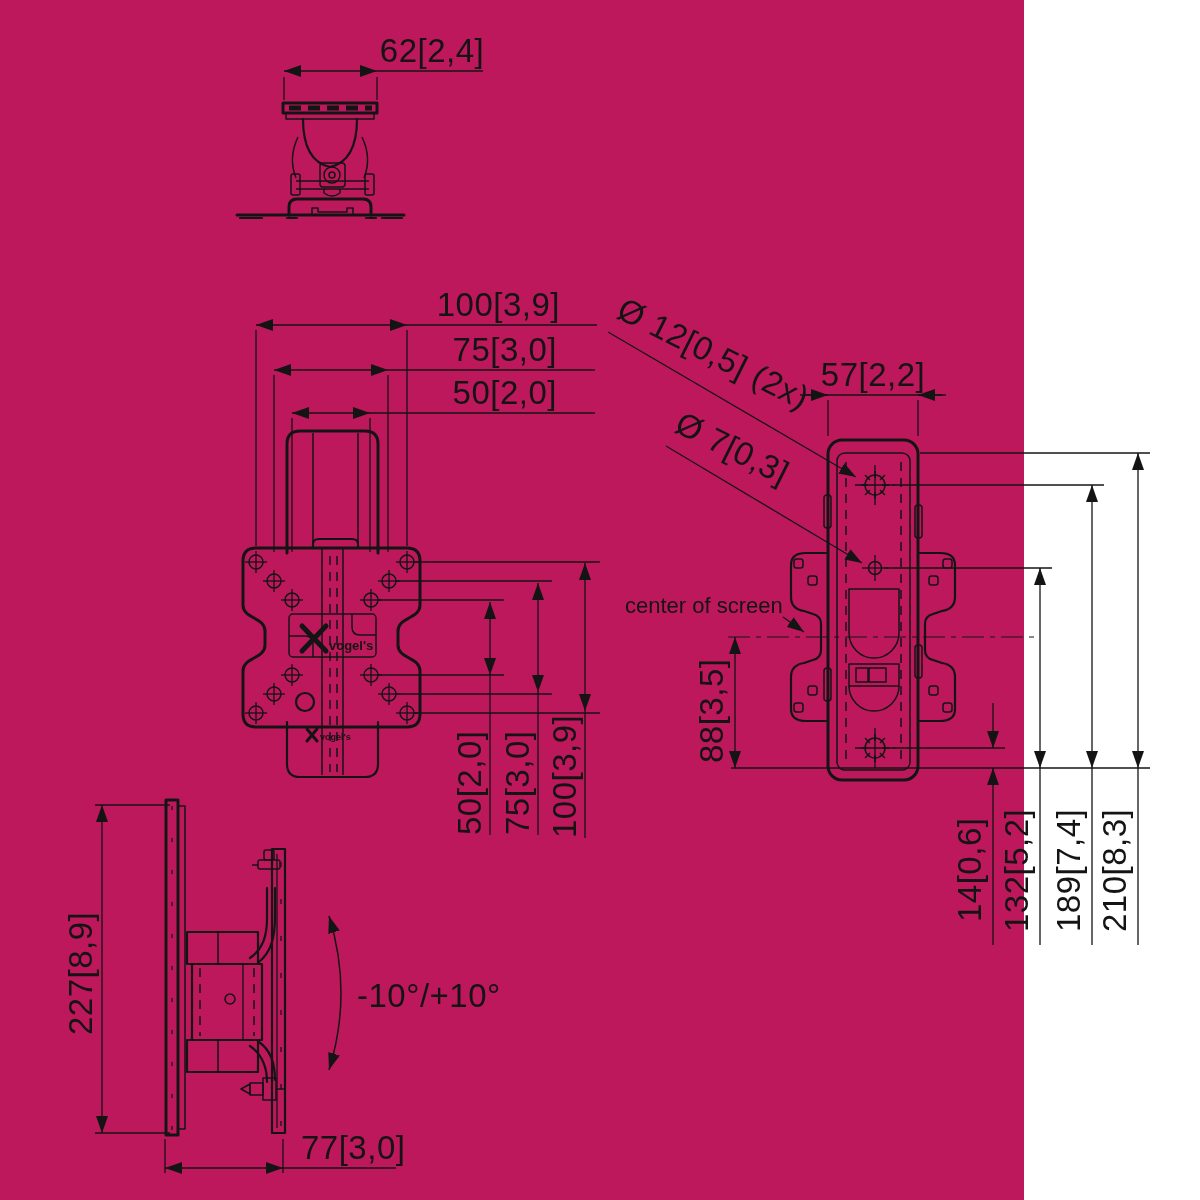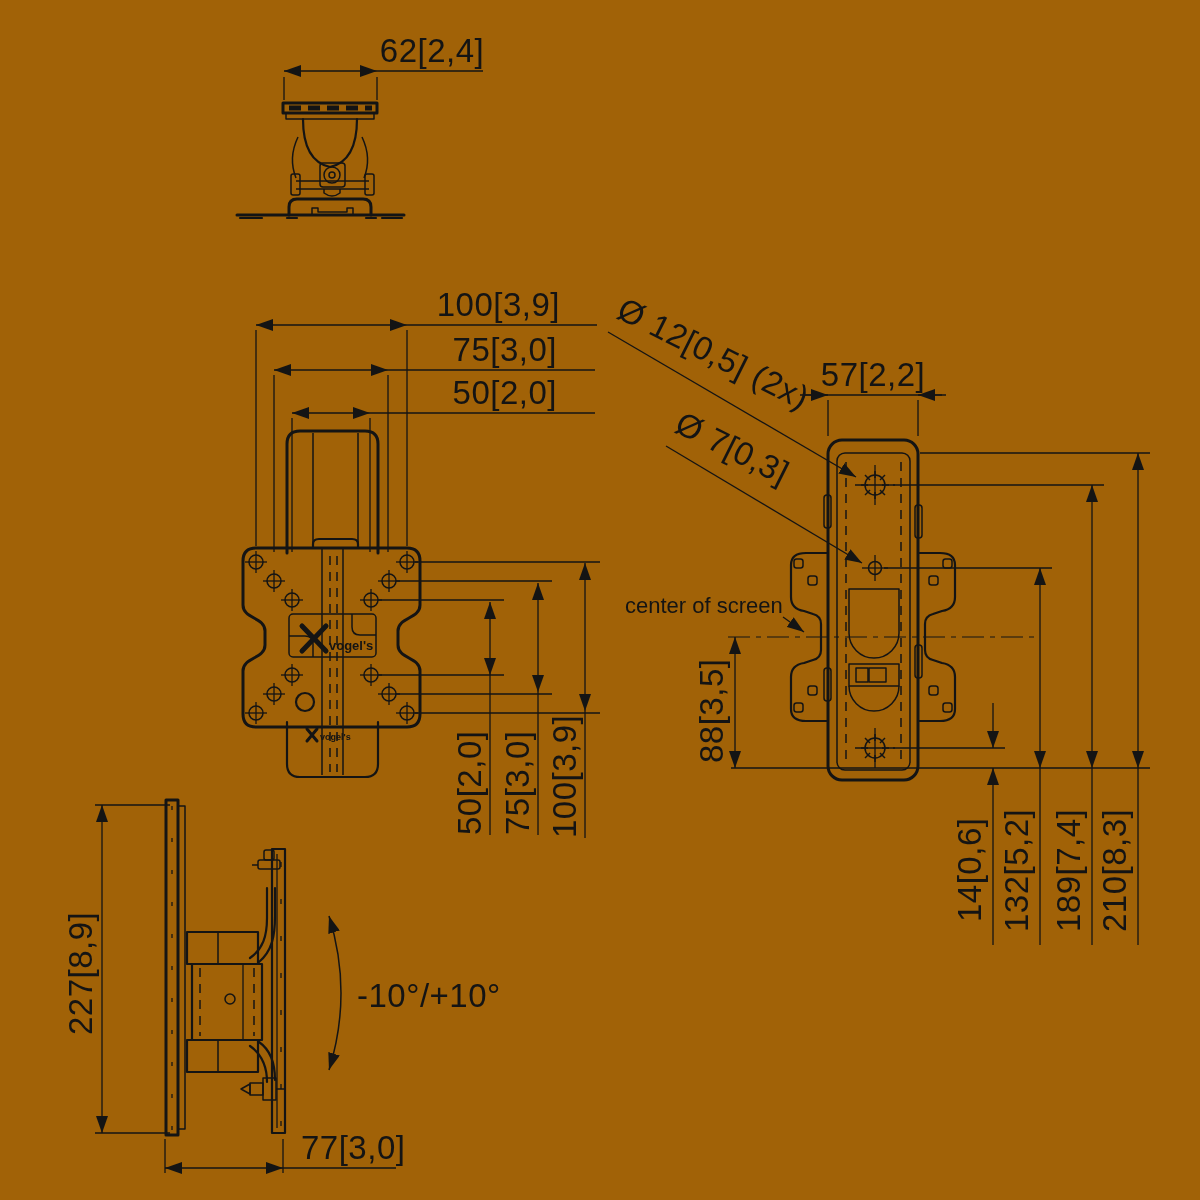--- a/index.html
+++ b/index.html
@@ -1,17 +1,17 @@
 <!DOCTYPE html>
 <html><head>
 <meta charset="utf-8">
 <style>
   html,body{margin:0;padding:0;background:#ffffff;}
   body{font-family:"Liberation Sans", sans-serif;}
-  .sheet{width:1200px;height:1200px;background:#a16207;position:relative;}
+  .sheet{width:1024px;height:1200px;background:#be185d;position:relative;}
   svg{display:block;}
   svg text{fill:#141414;font-family:"Liberation Sans","DejaVu Sans",sans-serif;}
   .dim-txt{font-size:33px;letter-spacing:.5px;}
   .dim-txt-sm{font-size:22px;}
   .logo-txt{font-size:13px;font-weight:bold;}
   .logo-txt-sm{font-size:9px;font-weight:bold;}
   .s-thick{stroke:#141414;stroke-width:3;fill:none;stroke-linejoin:round;stroke-linecap:round;}
   .s-med{stroke:#141414;stroke-width:2.2;fill:none;stroke-linejoin:round;stroke-linecap:round;}
   .s-thin{stroke:#141414;stroke-width:1.5;fill:none;stroke-linejoin:round;}
   .s-dim{stroke:#141414;stroke-width:1.3;fill:none;}

